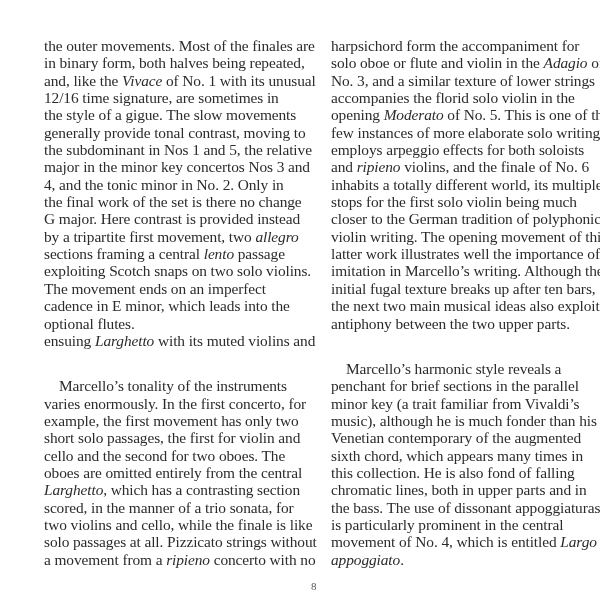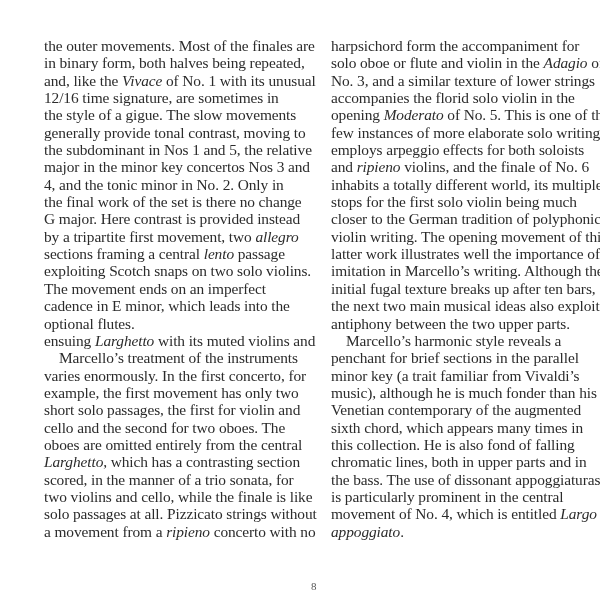--- a/index.html
+++ b/index.html
@@ -7,21 +7,21 @@
       width: 600px; height: 600px; background: #ffffff; position: relative; overflow: hidden;
       font-family: "Liberation Serif", "DejaVu Serif", serif; color: #2b2b2b;
     }
     .col {
       position: absolute; top: 37px; font-size: 15.4px; line-height: 17.35px;
       letter-spacing: -0.1px;
     }
     .col.left { left: 44px; width: 262px; }
     .col.right { left: 331px; width: 262px; }
     .line { display: block; white-space: nowrap; height: 17.35px; }
-    .line.indent { padding-left: 15px; }
+    .line.indent { padding-left: 15px; margin-top: 28px; }
     i { font-style: italic; }
     .page-number {
       position: absolute; left: 311px; top: 580px; font-size: 11px; color: #555;
     }
   </style>
 </head>
 <body>
 
 <div class="col left" id="left-col">
     <span class="line"><span>the outer movements. Most of the finales are</span></span>
@@ -35,21 +35,21 @@
     <span class="line"><span>4, and the tonic minor in No. 2. Only in</span></span>
     <span class="line"><span>the final work of the set is there no change</span></span>
     <span class="line"><span>G major. Here contrast is provided instead</span></span>
     <span class="line"><span>by a tripartite first movement, two </span><i>allegro</i></span>
     <span class="line"><span>sections framing a central </span><i>lento</i><span> passage</span></span>
     <span class="line"><span>exploiting Scotch snaps on two solo violins.</span></span>
     <span class="line"><span>The movement ends on an imperfect</span></span>
     <span class="line"><span>cadence in E minor, which leads into the</span></span>
     <span class="line"><span>optional flutes.</span></span>
     <span class="line"><span>ensuing </span><i>Larghetto</i><span> with its muted violins and</span></span>
-    <span class="line indent"><span>Marcello’s treatment of the instruments</span></span>
+    <span class="line indent"><span>Marcello’s tonality of the instruments</span></span>
     <span class="line"><span>varies enormously. In the first concerto, for</span></span>
     <span class="line"><span>example, the first movement has only two</span></span>
     <span class="line"><span>short solo passages, the first for violin and</span></span>
     <span class="line"><span>cello and the second for two oboes. The</span></span>
     <span class="line"><span>oboes are omitted entirely from the central</span></span>
     <span class="line"><i>Larghetto</i><span>, which has a contrasting section</span></span>
     <span class="line"><span>scored, in the manner of a trio sonata, for</span></span>
     <span class="line"><span>two violins and cello, while the finale is like</span></span>
     <span class="line"><span>solo passages at all. Pizzicato strings without</span></span>
     <span class="line"><span>a movement from a </span><i>ripieno</i><span> concerto with no</span></span>

